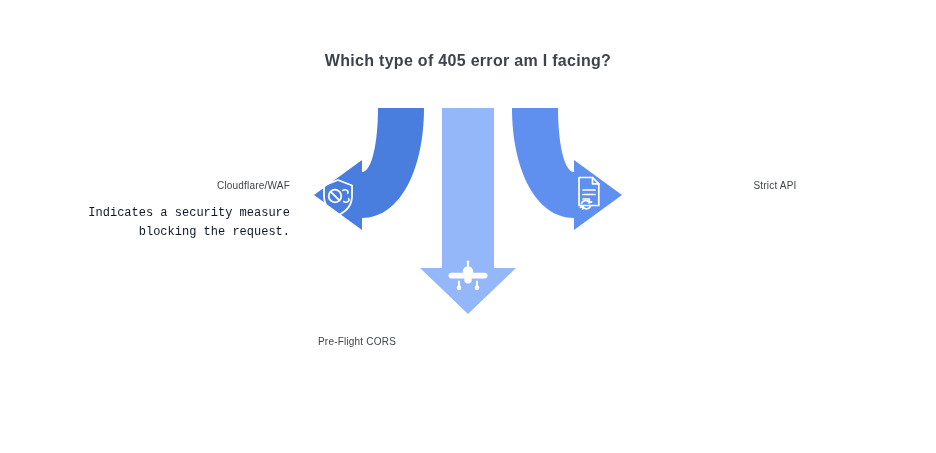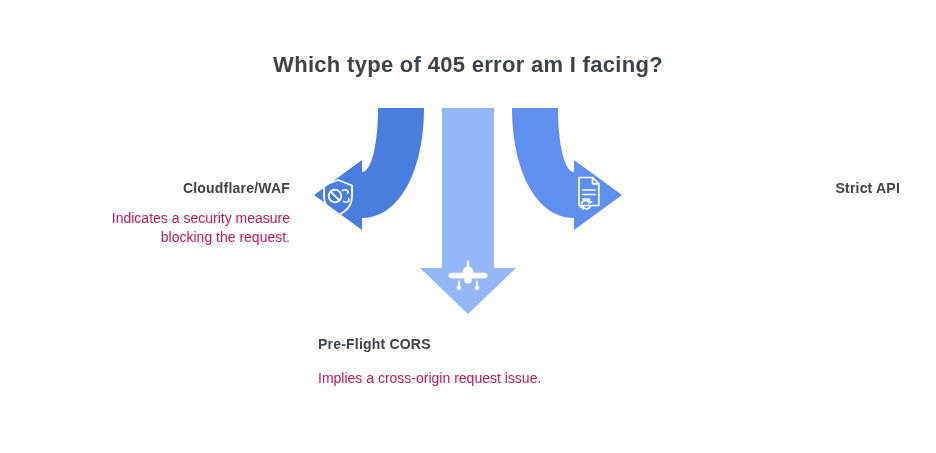--- a/index.html
+++ b/index.html
@@ -9,41 +9,42 @@
     background: #ffffff;
     position: relative;
     overflow: hidden;
   }
   .canvas { position: absolute; left: 0; top: 0; width: 936px; height: 453px; }
   .title {
     position: absolute;
     top: 52px; left: 0;
     width: 936px;
     text-align: center;
-    font-size: 22px;
+    font-size: 16px;
     font-weight: bold;
     letter-spacing: 0.3px;
     color: #3e434a;
   }
   .arrows-svg { position: absolute; left: 0; top: 0; }
   .text-block { position: absolute; }
   .label {
-    font-size: 14px;
-    font-weight: bold;
+    font-size: 10px;
+    font-weight: normal;
     color: #3e434a;
     letter-spacing: 0.2px;
   }
   .desc {
-    font-size: 14px;
-    color: #be185d;
+    font-size: 12px;
+    color: #0f172a;
     line-height: 19px;
     margin-top: 13px;
+    font-family: Liberation Mono, monospace;
   }
   .block-left  { right: 646px; top: 180px; width: 230px; text-align: right; }
-  .block-right { left: 650px;  top: 180px; width: 250px; text-align: right; }
+  .block-right { left: 650px;  top: 180px; width: 250px; text-align: center; }
   .block-center{ left: 318px;  top: 336px; width: 300px; text-align: left; }
   .block-center .desc { margin-top: 17px; }
 </style>
 </head>
 <body>
 
 <div class="canvas">
 
   <h1 class="title">Which type of 405 error am I facing?</h1>
 
@@ -91,16 +92,15 @@
     <div class="label">Cloudflare/WAF</div>
     <div class="desc">Indicates a security measure blocking the request.</div>
   </div>
 
   <div class="text-block block-right">
     <div class="label">Strict API</div>
   </div>
 
   <div class="text-block block-center">
     <div class="label">Pre-Flight CORS</div>
-    <div class="desc">Implies a cross-origin request issue.</div>
   </div>
 
 </div>
 
 </body></html>

